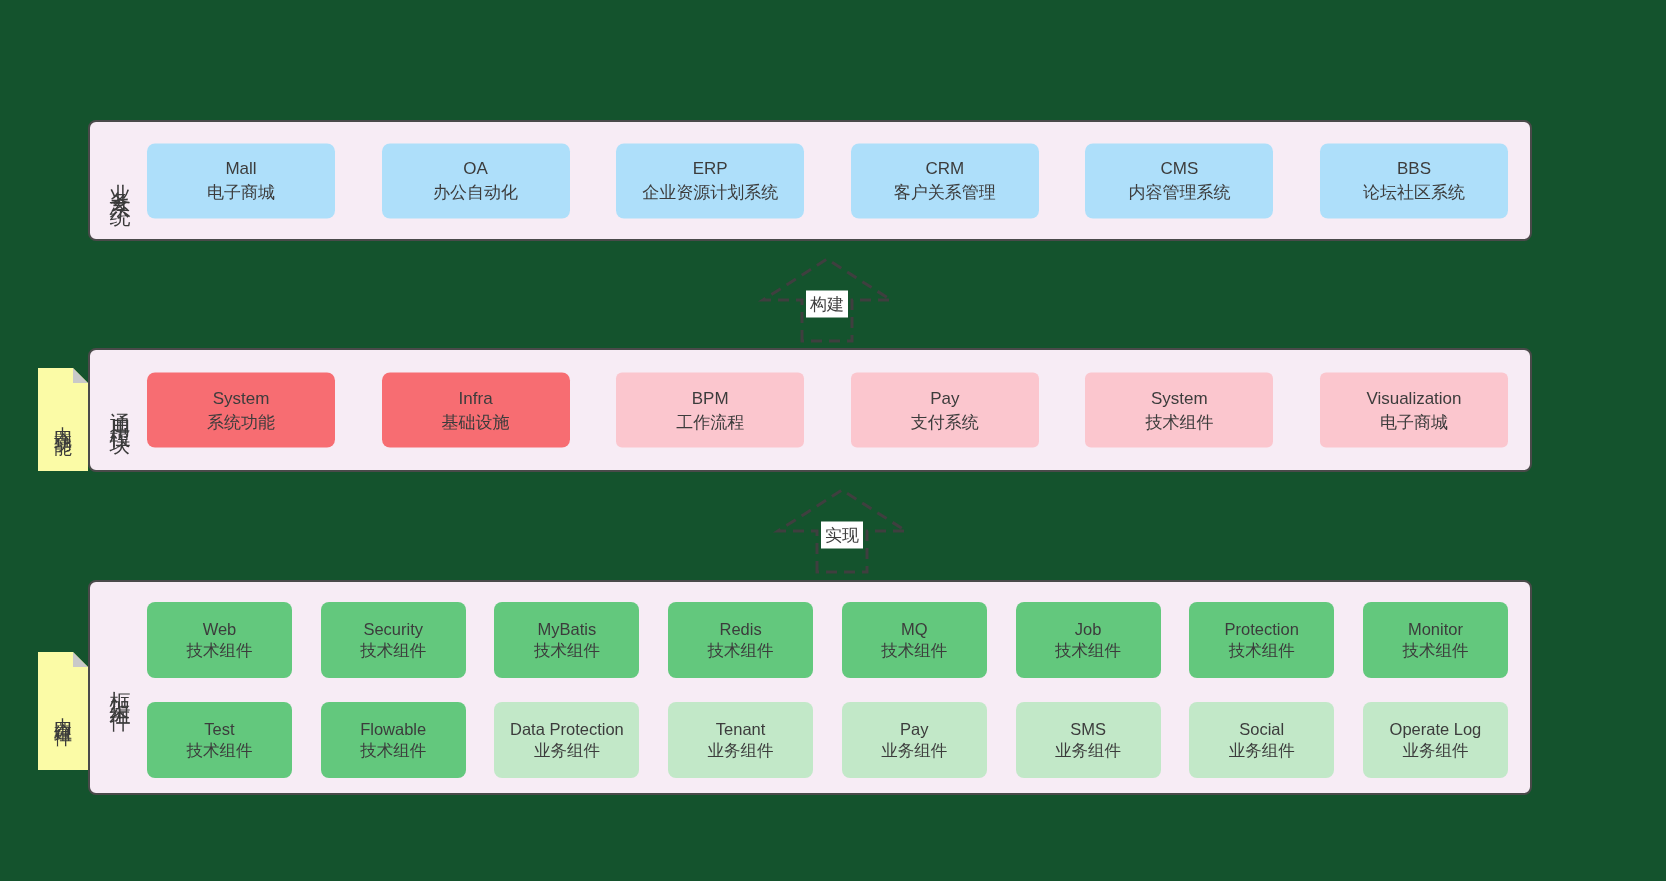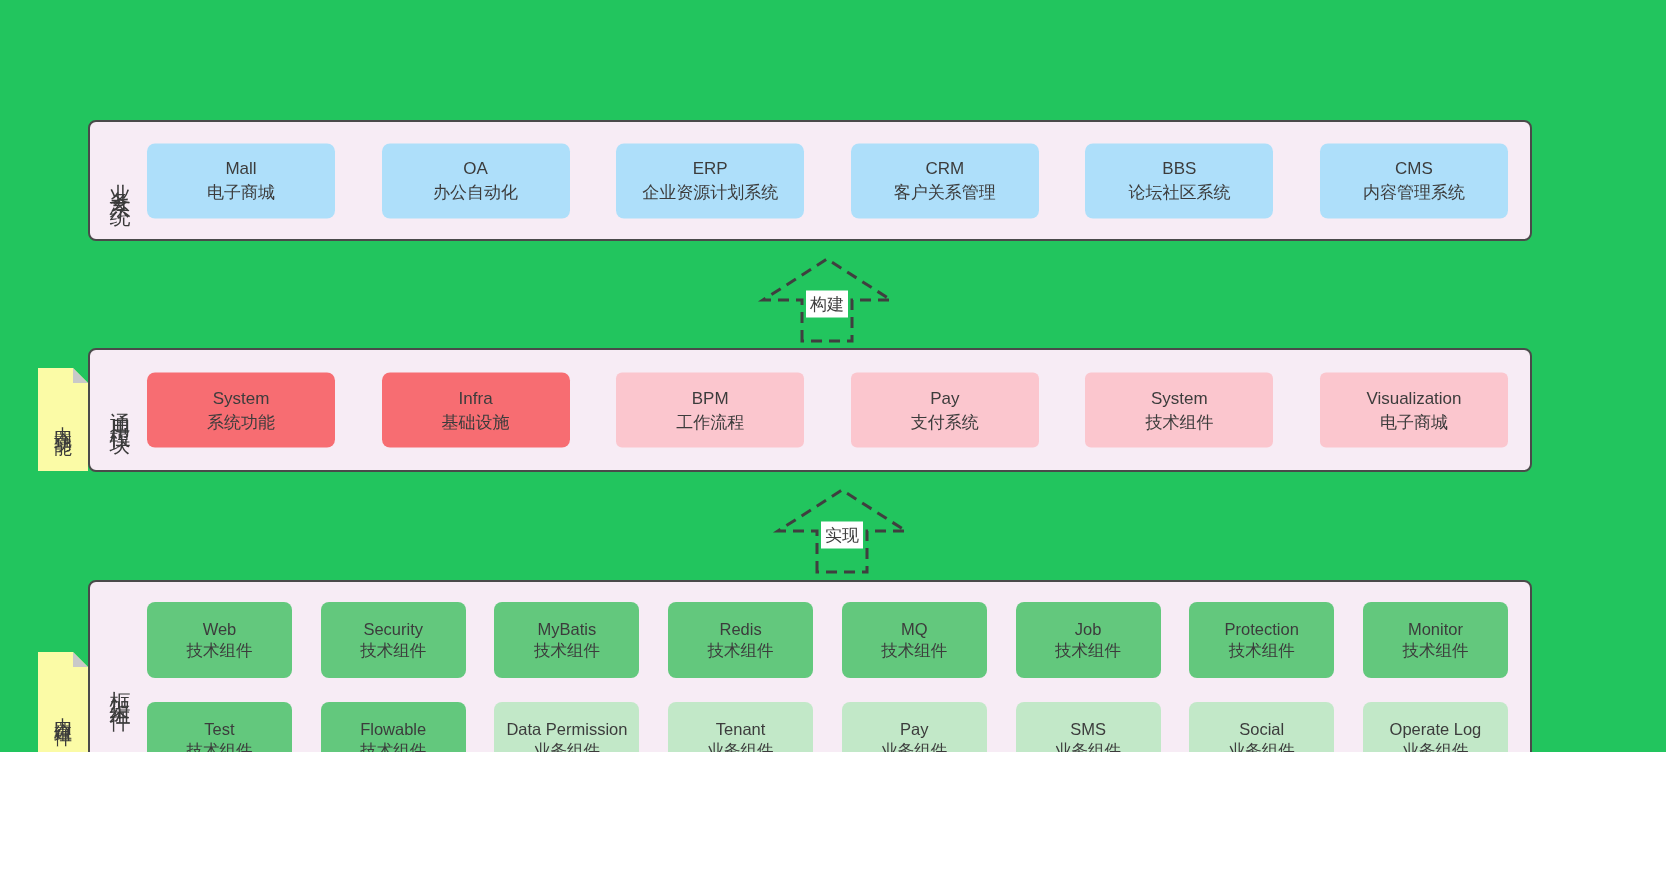--- a/index.html
+++ b/index.html
@@ -1,16 +1,16 @@
 <!DOCTYPE html>
 <html><head>
 <meta charset="utf-8">
 <style>
   html,body{margin:0;padding:0;font-family:"Liberation Sans","DejaVu Sans",sans-serif;}
-  .canvas{position:relative;width:1666px;height:752px;background:#22c55e;overflow:hidden;}
+  .canvas{position:relative;width:1666px;height:881px;background:#14532d;overflow:hidden;}
 
   .layer{position:absolute;left:88px;width:1444px;box-sizing:border-box;
          background:#f7ecf5;border:2px solid #4a4a4a;border-radius:8px;}
   #layer-business{top:120px;height:121px;}
   #layer-modules{top:348px;height:124px;padding-left:24px;}
   #layer-components{top:580px;height:215px;}
 
   .layer-label{position:absolute;left:16px;top:50%;transform:translateY(-50%);
       writing-mode:vertical-rl;text-orientation:upright;font-size:21px;
       letter-spacing:7px;color:#3a3a3a;white-space:nowrap;}
@@ -68,26 +68,26 @@
       </div>
       <div class="box blue">
         <span class="box-name">ERP</span>
         <span class="box-desc">企业资源计划系统</span>
       </div>
       <div class="box blue">
         <span class="box-name">CRM</span>
         <span class="box-desc">客户关系管理</span>
       </div>
       <div class="box blue">
+        <span class="box-name">CMS</span>
+        <span class="box-desc">内容管理系统</span>
+      </div>
+      <div class="box blue">
         <span class="box-name">BBS</span>
         <span class="box-desc">论坛社区系统</span>
-      </div>
-      <div class="box blue">
-        <span class="box-name">CMS</span>
-        <span class="box-desc">内容管理系统</span>
       </div>
     </div>
   </section>
 
   <div class="arrow" id="arrow-build">
     <svg width="140" height="88" viewBox="0 0 140 88">
       <polygon points="45,86 45,45 6,45 70,4 134,45 95,45 95,86"></polygon>
     </svg>
     <span class="arrow-label">构建</span>
   </div>
@@ -174,21 +174,21 @@
     <div class="boxes-row row-2">
       <div class="box green">
         <span class="box-name">Test</span>
         <span class="box-desc">技术组件</span>
       </div>
       <div class="box green">
         <span class="box-name">Flowable</span>
         <span class="box-desc">技术组件</span>
       </div>
       <div class="box green-light">
-        <span class="box-name">Data Permission</span>
+        <span class="box-name">Data Protection</span>
         <span class="box-desc">业务组件</span>
       </div>
       <div class="box green-light">
         <span class="box-name">Tenant</span>
         <span class="box-desc">业务组件</span>
       </div>
       <div class="box green-light">
         <span class="box-name">Pay</span>
         <span class="box-desc">业务组件</span>
       </div>

